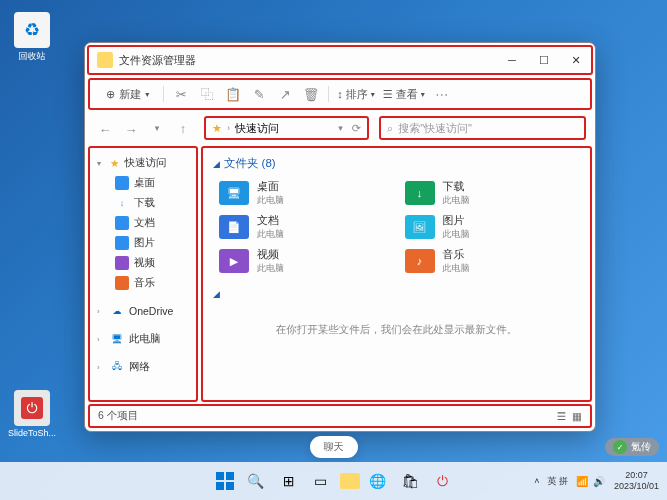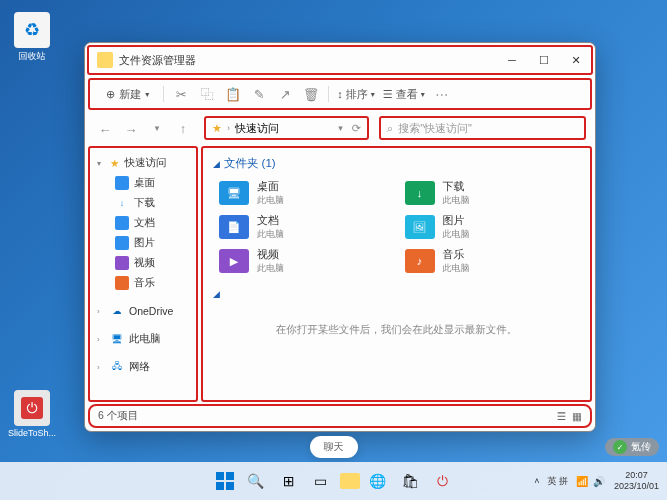--- a/index.html
+++ b/index.html
@@ -49,21 +49,21 @@
 .main { flex: 1; border: 2px solid #d62020; border-radius: 3px; padding: 8px 10px; overflow-y: auto; }
 .section-head { display: flex; align-items: center; gap: 4px; font-size: 11.5px; color: #1a5fb4; margin-bottom: 8px; }
 .section-head .chev { font-size: 9px; }
 .folder-grid { display: grid; grid-template-columns: 1fr 1fr; gap: 6px 10px; margin-bottom: 14px; padding-left: 6px; }
 .folder-item { display: flex; align-items: center; gap: 8px; cursor: pointer; }
 .folder-icon { width: 30px; height: 24px; border-radius: 3px; position: relative; display: flex; align-items: center; justify-content: center; color: white; font-size: 11px; }
 .folder-text .fname { font-size: 11px; color: #333; }
 .folder-text .floc { font-size: 9px; color: #888; }
 .empty-msg { text-align: center; font-size: 10.5px; color: #888; padding: 16px 0; }
 
-.statusbar { height: 24px; border: 2px solid #d62020; border-radius: 8px; margin: 1px 3px 3px; display: flex; align-items: center; padding: 0 8px; font-size: 10.5px; color: #555; }
+.statusbar { height: 24px; border: 2px solid #d62020; border-radius: 3px; margin: 1px 3px 3px; display: flex; align-items: center; padding: 0 8px; font-size: 10.5px; color: #555; }
 .statusbar .views { margin-left: auto; display: flex; gap: 6px; color: #666; }
 
 
 .taskbar { position: absolute; bottom: 0; left: 0; right: 0; height: 38px; background: rgba(240,243,249,0.9); backdrop-filter: blur(10px); display: flex; align-items: center; }
 .taskbar-center { position: absolute; left: 50%; transform: translateX(-50%); display: flex; gap: 6px; align-items: center; }
 .task-icon { width: 26px; height: 26px; border-radius: 3px; display: flex; align-items: center; justify-content: center; font-size: 14px; cursor: pointer; }
 .taskbar-right { position: absolute; right: 8px; display: flex; align-items: center; gap: 8px; font-size: 9px; color: #333; }
 .tray-icons { display: flex; gap: 5px; font-size: 10px; }
 .datetime { text-align: center; line-height: 1.2; }
 
@@ -192,21 +192,21 @@
       <div class="side-item" style="margin-top:8px">
         <span class="chev">›</span>
         <span class="ico" style="color:#0078d4">🖧</span>
         <span>网络</span>
       </div>
     </div>
 
     <div class="main">
       <div class="section-head">
         <span class="chev">◢</span>
-        <span>文件夹 (1)</span>
+        <span>文件夹 (8)</span>
       </div>
       <div class="folder-grid">
         <div class="folder-item">
             <div class="folder-icon" style="background:#1f94e0">🖥</div>
             <div class="folder-text">
               <div class="fname">桌面</div>
               <div class="floc">此电脑</div>
             </div>
           </div>
         <div class="folder-item">

